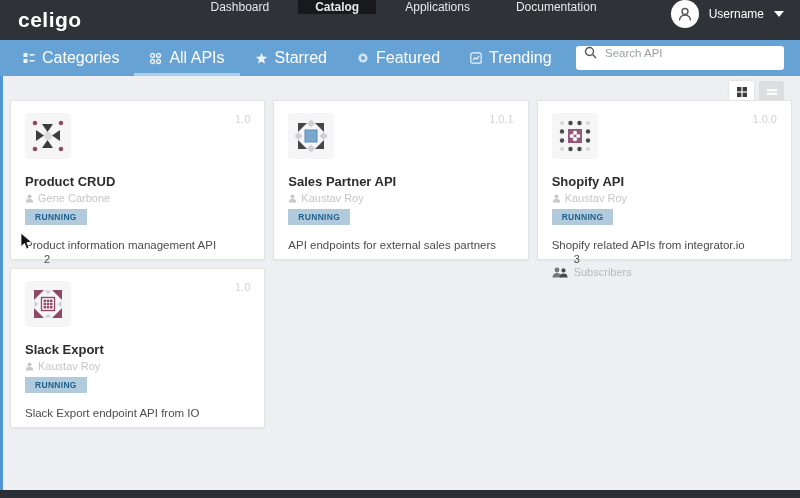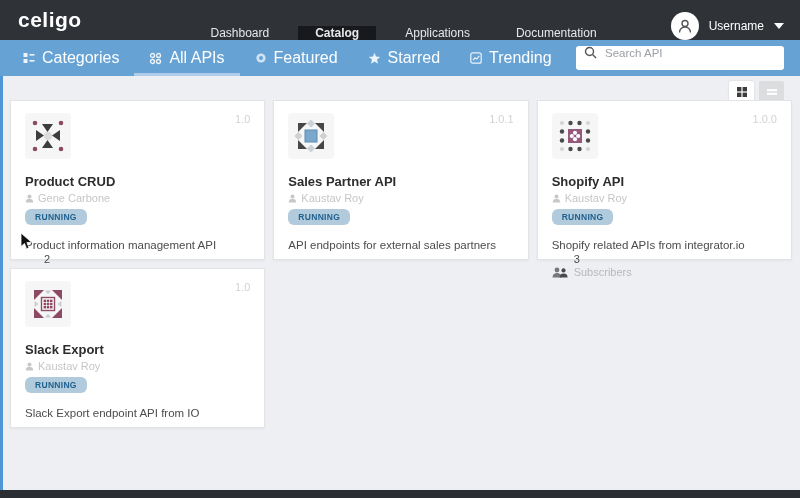--- a/index.html
+++ b/index.html
@@ -5,21 +5,21 @@
   * { box-sizing: border-box; }
   html,body { margin:0; padding:0; }
   body {
     width:800px; height:498px; overflow:hidden;
     font-family:"Liberation Sans", sans-serif;
     display:flex; flex-direction:column; background:#edeff2; position:relative;
   }
   
   .header { flex:0 0 40px; background:#2f3338; display:flex; align-items:center; }
   .logo { color:#fff; font-size:21px; font-weight:bold; margin-left:18px; letter-spacing:.5px; }
-  .nav { display:flex; margin-left:auto; height:100%; align-items:flex-end;gap:12px; }
+  .nav { display:flex; margin-left:auto; height:100%; align-items:flex-start;gap:12px; }
   .nav-item { color:#e6e8ea; font-size:12px; padding:0 17px; display:flex; align-items:center; cursor:pointer; }
   .nav-item.active { background:#17191c; font-weight:bold; }
   .header-divider { width:1px; background:#4a4e54; margin:0 0 0 16px; }
   .user { display:flex; align-items:center; gap:10px; padding:0 16px; cursor:pointer; }
   .avatar { width:28px; height:28px; border-radius:50%; background:#fff; display:flex; align-items:center; justify-content:center; }
   .caret-down { width:0; height:0; border-left:5px solid transparent; border-right:5px solid transparent; border-top:6px solid #fff; }
   
   .toolbar { flex:0 0 36px; background:#67a2d5; display:flex; align-items:stretch; position:relative; padding-left:8px; }
   .tab { display:flex; align-items:center; gap:7px; padding:0 15px; color:#fdfefe; font-size:16px; cursor:pointer; border-bottom:3px solid transparent; padding-top:3px; }
   .tab.active { border-bottom-color:#aecdea;align-items:center; }
@@ -34,21 +34,21 @@
   .toggle-grid { background:#ffffff; box-shadow:0 0 2px rgba(0,0,0,.15); }
   .toggle-list { background:#dcdddf; }
   .cards { display:grid; grid-template-columns:repeat(3,1fr); gap:8px; margin:24px 8px 0 7px; }
   .card { background:#fff; border:1px solid #e3e3e3; height:160px; padding:12px 14px; position:relative;
           display:flex; flex-direction:column; box-shadow:0 1px 2px rgba(0,0,0,.05); cursor:pointer; }
   .card-head { display:flex; gap:13px;flex-direction:column; }
   .identicon { flex:0 0 46px; width:46px; height:46px; background:#f6f6f6; border-radius:4px; display:flex; align-items:center; justify-content:center; }
   .card-title { font-size:13px; font-weight:bold; color:#2d2d2d; margin:2px 0 3px; }
   .card-author { font-size:11px; color:#c6c6c6; display:flex; align-items:center; gap:4px; }
   .badge { display:inline-block; background:#b2cbdc; color:#1e618e; font-size:8.5px; font-weight:bold;
-           padding:3px 10px; border-radius:6px; margin-top:5px; letter-spacing:.3px; width:fit-content; }
+           padding:3px 10px; border-radius:0; margin-top:5px; letter-spacing:.3px; width:fit-content; }
   .version { position:absolute; top:12px; right:14px; font-size:11px; color:#d2d2d2; }
   .card-desc { font-size:11.5px; color:#4c4c4c; margin-top:13px; line-height:1.3; }
   .card-stat { margin-top:auto; display:flex; align-items:flex-end; gap:6px; padding-bottom:2px; }
   .stat-text { display:flex; flex-direction:column; line-height:1.15; }
   .stat-value { font-size:11px; color:#4c4c4c; }
   .stat-label { font-size:11px; color:#b8b8b8; }
   .mouse-cursor { position:absolute; left:17px; top:156px; z-index:5; }
   .bottom-strip { flex:0 0 8px; background:#2b2e32; }
 </style>
 </head>
@@ -88,31 +88,31 @@
   <div class="tab active">
     <svg width="13" height="13" viewBox="0 0 13 13">
       <circle cx="3.5" cy="3.5" r="2" fill="none" stroke="#fff" stroke-width="1.3"></circle>
       <circle cx="9.5" cy="3.5" r="2" fill="none" stroke="#fff" stroke-width="1.3"></circle>
       <circle cx="3.5" cy="9.5" r="2" fill="none" stroke="#fff" stroke-width="1.3"></circle>
       <circle cx="9.5" cy="9.5" r="2" fill="none" stroke="#fff" stroke-width="1.3"></circle>
     </svg>
     <span>All APIs</span>
   </div>
   <div class="tab">
+    <svg width="13" height="13" viewBox="0 0 13 13">
+      <path d="M6.5 0.8 L8 4.6 L12.2 4.9 L9 7.6 L10 11.8 L6.5 9.5 L3 11.8 L4 7.6 L0.8 4.9 L5 4.6 Z" fill="#fff"></path>
+    </svg>
+    <span>Starred</span>
+  </div>
+  <div class="tab">
     <svg width="12" height="12" viewBox="0 0 12 12">
       <circle cx="6" cy="6" r="4.6" fill="#fff" opacity="0.8"></circle>
       <circle cx="6" cy="6" r="2" fill="#67a2d5"></circle>
     </svg>
     <span>Featured</span>
-  </div>
-  <div class="tab">
-    <svg width="13" height="13" viewBox="0 0 13 13">
-      <path d="M6.5 0.8 L8 4.6 L12.2 4.9 L9 7.6 L10 11.8 L6.5 9.5 L3 11.8 L4 7.6 L0.8 4.9 L5 4.6 Z" fill="#fff"></path>
-    </svg>
-    <span>Starred</span>
   </div>
   <div class="tab">
     <svg width="12" height="12" viewBox="0 0 12 12">
       <rect x="0.8" y="0.8" width="10.4" height="10.4" rx="2" fill="none" stroke="#fff" stroke-width="1.2"></rect>
       <polyline points="3,8.2 5,5.8 6.8,7 9.2,3.8" fill="none" stroke="#fff" stroke-width="1.2"></polyline>
     </svg>
     <span>Trending</span>
   </div>
   <div class="search-box">
     <svg width="13" height="13" viewBox="0 0 13 13">

